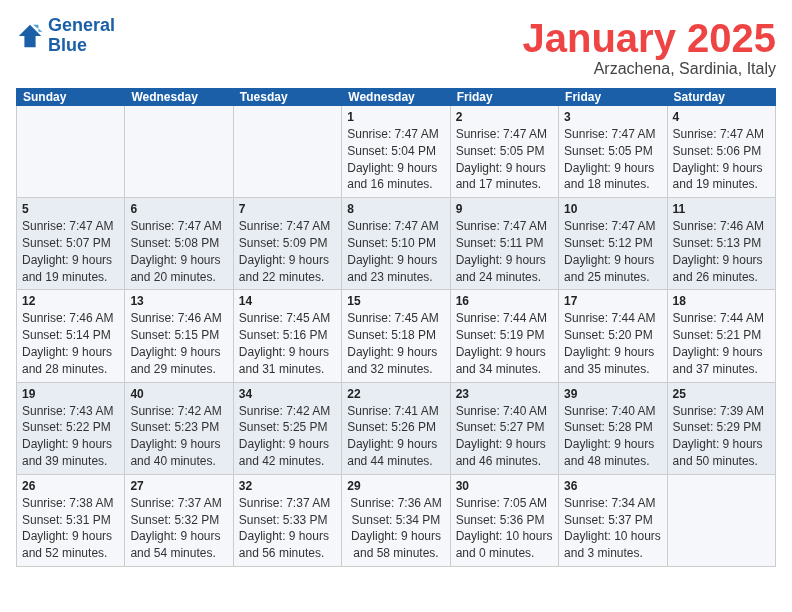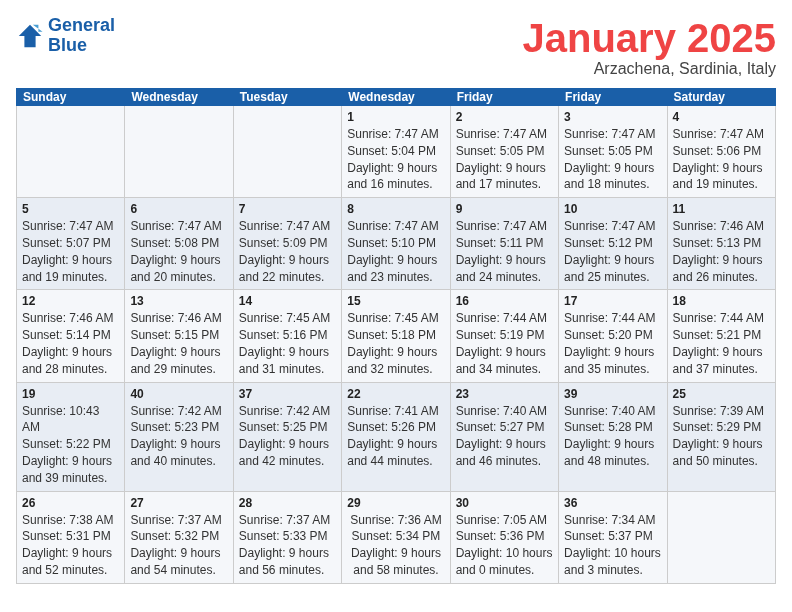--- a/index.html
+++ b/index.html
@@ -257,34 +257,34 @@
             <span class="day-num">18</span>
             <div class="day-info" style="white-space: pre-line;">Sunrise: 7:44 AM
 Sunset: 5:21 PM
 Daylight: 9 hours
 and 37 minutes.</div>
           </td>
         </tr>
         <tr>
           <td>
             <span class="day-num">19</span>
-            <div class="day-info" style="white-space: pre-line;">Sunrise: 10:43 AM
+            <div class="day-info" style="white-space: pre-line;">Sunrise: 7:43 AM
 Sunset: 5:22 PM
 Daylight: 9 hours
 and 39 minutes.</div>
           </td>
           <td>
             <span class="day-num">40</span>
             <div class="day-info" style="white-space: pre-line;">Sunrise: 7:42 AM
 Sunset: 5:23 PM
 Daylight: 9 hours
 and 40 minutes.</div>
           </td>
           <td>
-            <span class="day-num">37</span>
+            <span class="day-num">34</span>
             <div class="day-info" style="white-space: pre-line;">Sunrise: 7:42 AM
 Sunset: 5:25 PM
 Daylight: 9 hours
 and 42 minutes.</div>
           </td>
           <td>
             <span class="day-num">22</span>
             <div class="day-info" style="white-space: pre-line;">Sunrise: 7:41 AM
 Sunset: 5:26 PM
 Daylight: 9 hours
@@ -321,21 +321,21 @@
 and 52 minutes.</div>
           </td>
           <td>
             <span class="day-num">27</span>
             <div class="day-info" style="white-space: pre-line;">Sunrise: 7:37 AM
 Sunset: 5:32 PM
 Daylight: 9 hours
 and 54 minutes.</div>
           </td>
           <td>
-            <span class="day-num">28</span>
+            <span class="day-num">32</span>
             <div class="day-info" style="white-space: pre-line;">Sunrise: 7:37 AM
 Sunset: 5:33 PM
 Daylight: 9 hours
 and 56 minutes.</div>
           </td>
           <td>
             <span class="day-num">29</span>
             <div class="day-info" style="white-space: pre-line; text-align: center;">Sunrise: 7:36 AM
 Sunset: 5:34 PM
 Daylight: 9 hours

